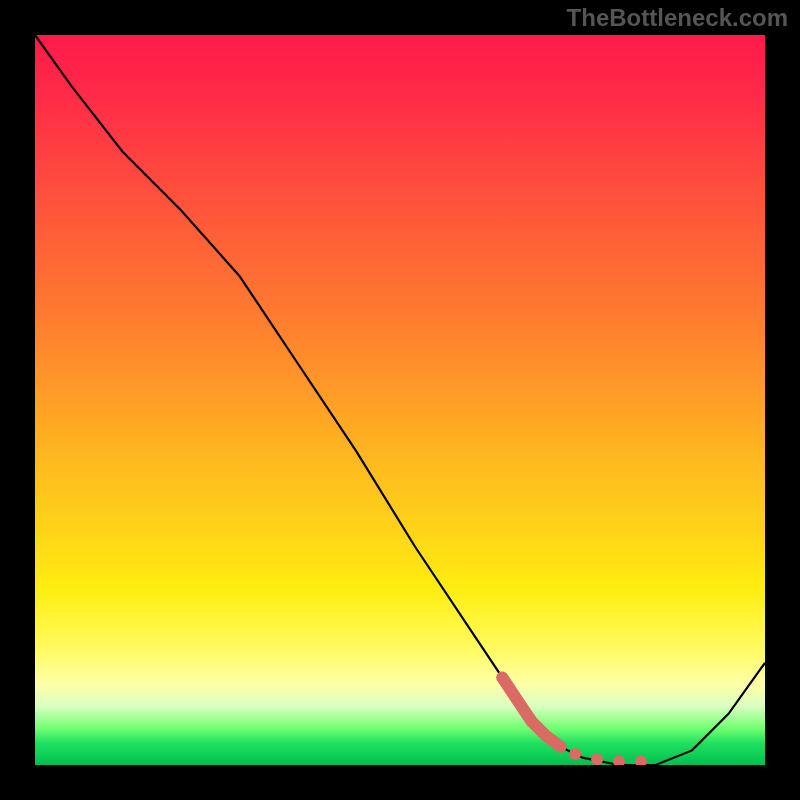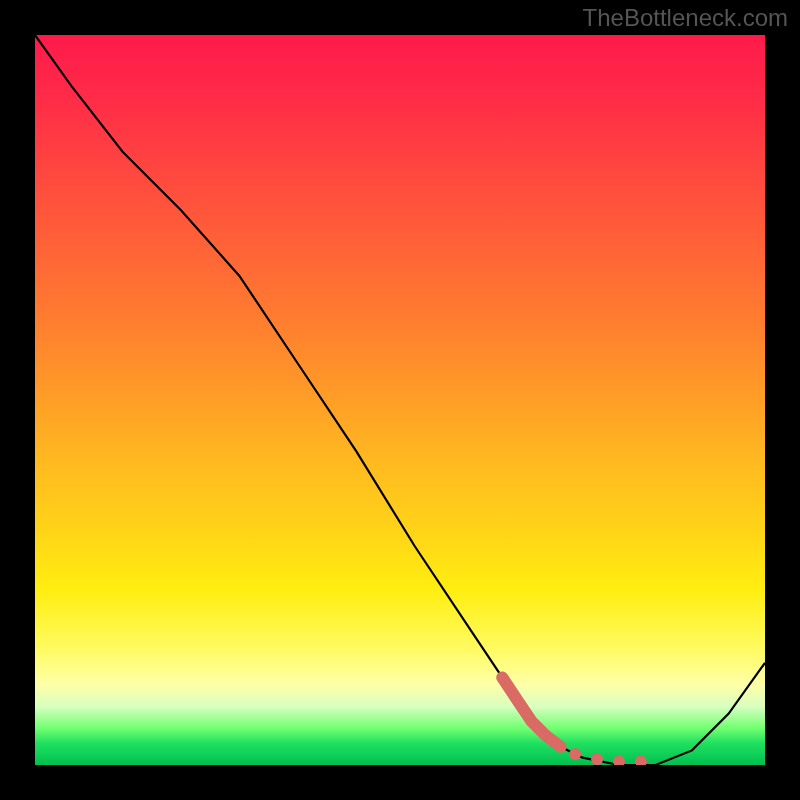--- a/index.html
+++ b/index.html
@@ -10,21 +10,21 @@
     position: relative;
     overflow: hidden;
     font-family: Arial, sans-serif;
   }
   .watermark {
     position: absolute;
     top: 4px;
     right: 12px;
     color: #555;
     font-size: 24px;
-    font-weight: normal;
+    font-weight: bold;
     z-index: 10;
   }
   .plot-area {
     position: absolute;
     left: 35px;
     top: 35px;
     width: 730px;
     height: 730px;
     background: linear-gradient(to bottom,
       #ff1a4a 0%,

